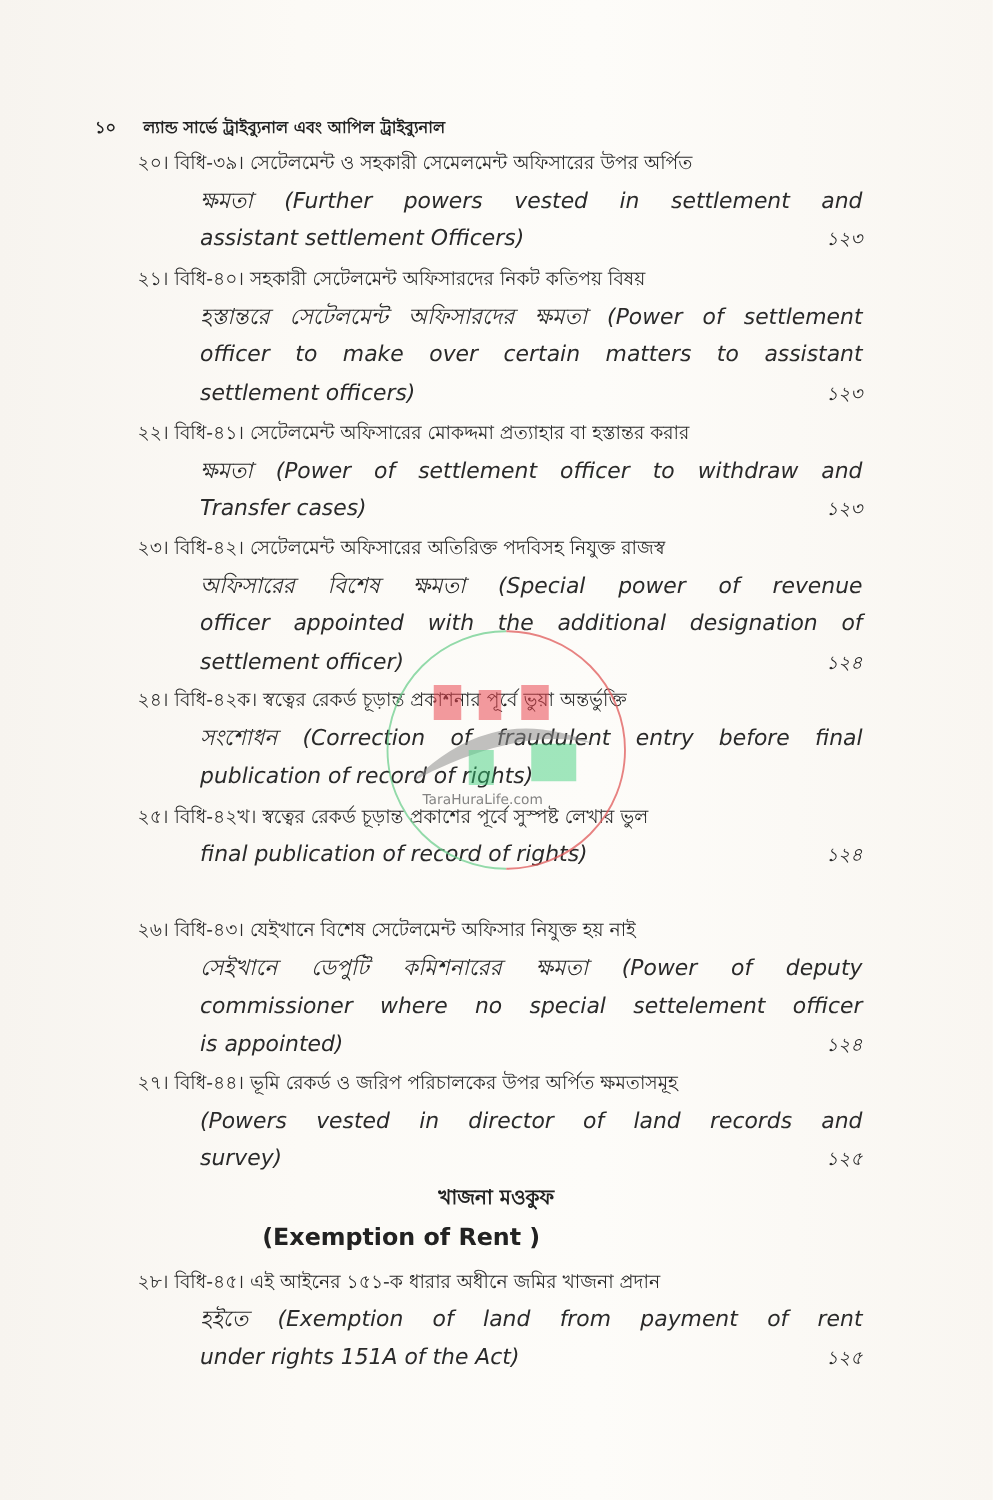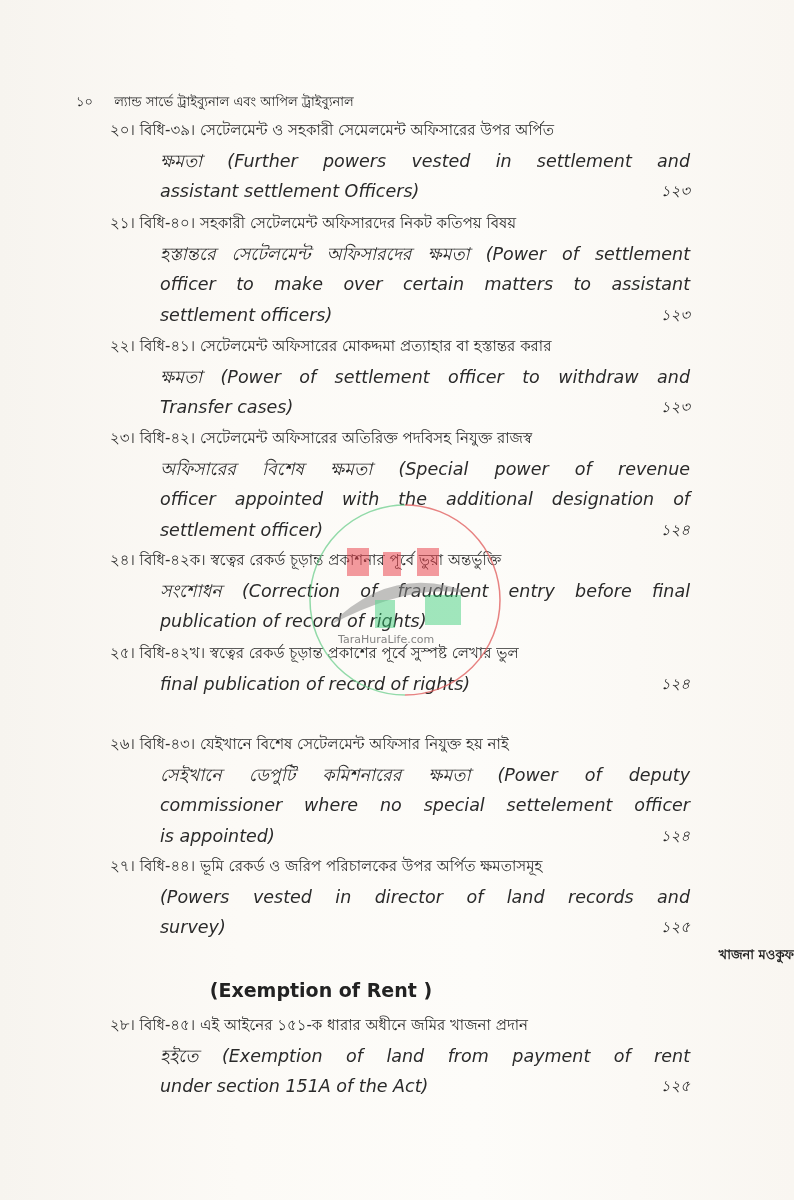--- a/index.html
+++ b/index.html
@@ -19,21 +19,21 @@
       position: absolute;
       left: 0; top: 0;
       width: 794px; height: 1200px;
       background: linear-gradient(90deg, #f7f4ef 0%, #fcfaf6 30%, #fdfcf9 60%, #f9f6f1 100%);
     }
     .running-header {
       position: absolute;
       left: 76px;
       top: 92px;
       font-size: 13px;
-      font-weight: normal;
+      font-weight: bold;
       color: #222;
       white-space: nowrap;
     }
     .running-header .pno {
       display: inline-block;
       width: 34px;
     }
     .entry {
       position: absolute;
       left: 76px;
@@ -63,22 +63,22 @@
     .entry .page-ref {
       position: absolute;
       right: 0;
       font-size: 15px;
       top: 0;
     }
     .heading-bn {
       position: absolute;
       left: 0; width: 794px;
       top: 945px;
-      text-align: right;
-      font-size: 13px;
+      text-align: center;
+      font-size: 16px;
       font-weight: bold;
       color: #222;
     }
     .heading-en {
       position: absolute;
       left: 0; width: 634px;
       top: 979px;
       text-align: center;
       font-size: 19px;
       font-weight: bold;
@@ -186,21 +186,21 @@
     </div>
   </div>
 
   <div class="heading-bn">খাজনা মওকুফ</div>
   <div class="heading-en">(Exemption of Rent )</div>
 
   <div class="entry" style="top:1010px;">
     <div class="line first">২৮। বিধি-৪৫। এই আইনের ১৫১-ক ধারার অধীনে জমির খাজনা প্রদান</div>
     <div class="line indent">হইতে (Exemption of land from payment of rent</div>
     <div class="line indent last">
-      <span>under section 151A of the Act)</span>
+      <span>under rights 151A of the Act)</span>
       <span class="page-ref">১২৫</span>
     </div>
   </div>
 
   <svg class="watermark" viewBox="0 0 200 200">
     <path d="M100 5 A95 95 0 0 0 100 195" fill="none" stroke="#6fcf8f" stroke-width="1.5"></path>
     <path d="M100 5 A95 95 0 0 1 100 195" fill="none" stroke="#e05a5a" stroke-width="1.5"></path>
     <rect x="42" y="48" width="22" height="28" fill="#e8404a" opacity="0.7"></rect>
     <rect x="78" y="52" width="18" height="24" fill="#e8404a" opacity="0.7"></rect>
     <rect x="112" y="48" width="22" height="28" fill="#e8404a" opacity="0.7"></rect>

